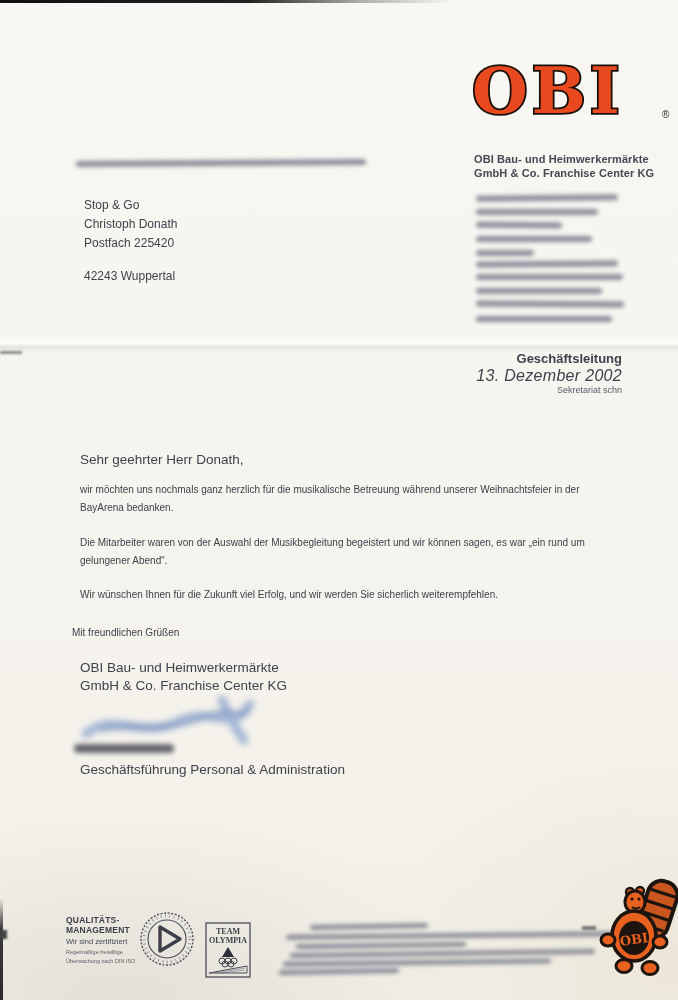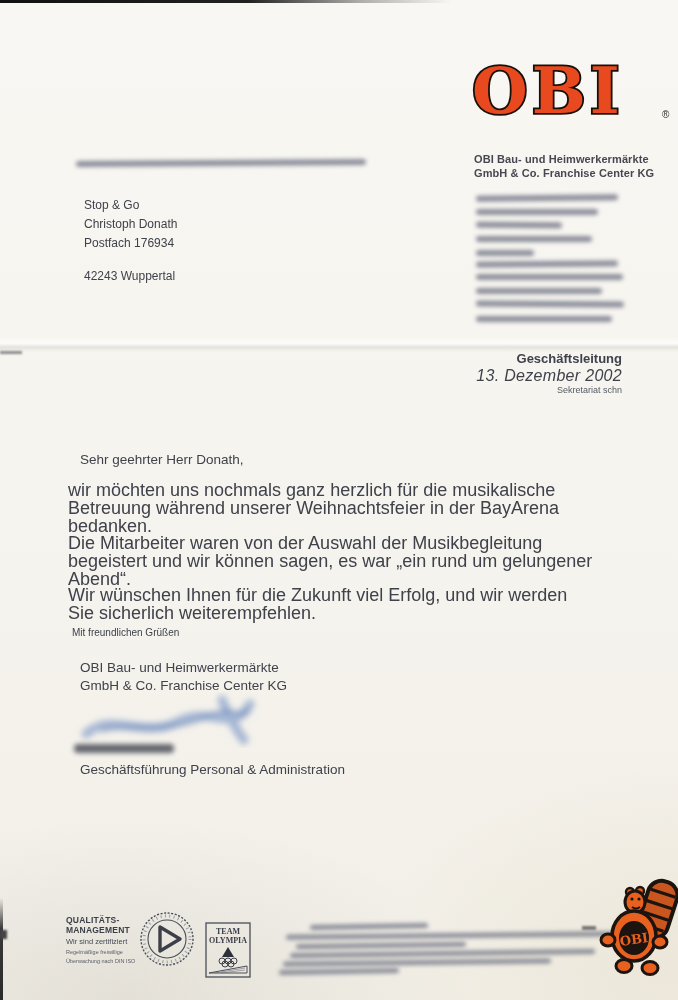--- a/index.html
+++ b/index.html
@@ -38,21 +38,21 @@
 
   
   .dateblock{position:absolute;right:56px;top:351px;text-align:right;}
   .dateblock .dept{font-weight:bold;font-size:13px;line-height:15px;}
   .dateblock .date{font-size:16px;line-height:19px;letter-spacing:.3px;font-style:italic;}
   .dateblock .sekr{font-size:9px;line-height:11px;color:#565a66;}
 
   
   .subject{position:absolute;left:80px;top:413px;font-size:14px;font-weight:bold;letter-spacing:.1px;}
   .salutation{position:absolute;left:80px;top:452px;font-size:13.5px;}
-  .para{position:absolute;left:68px;width:530px;font-size:18px;line-height:18px;}
+  .para{position:absolute;left:80px;width:530px;font-size:10px;line-height:18px;}
   .p1{top:481px;} .p2{top:534px;} .p3{top:586px;}
   .closing{position:absolute;left:72px;top:627px;font-size:10px;}
   .sig-company{position:absolute;left:80px;top:659px;font-size:13.5px;line-height:17.5px;}
   .sig-area{position:absolute;left:72px;top:692px;width:240px;height:70px;}
   .sig-smudge{position:absolute;left:74px;top:744px;width:100px;height:9px;background:#4b4e58;filter:blur(2.5px);border-radius:4px;opacity:.85;}
   .role{position:absolute;left:80px;top:762px;font-size:13.5px;}
 
   
   .qm{position:absolute;left:66px;top:916px;width:128px;}
   .qm .t{font-weight:bold;font-size:8.5px;line-height:9.5px;color:#3c3e48;letter-spacing:.2px;}
@@ -84,21 +84,21 @@
   <div class="lh-company ink">
     <div>OBI Bau- und Heimwerkermärkte</div>
     <div>GmbH &amp; Co. Franchise Center KG</div>
   </div>
 
   <div class="redact" style="left:76px;top:160px;width:290px;height:6px;transform:rotate(-.4deg);"></div>
 
   <div class="recipient ink">
     <div>Stop &amp; Go</div>
     <div>Christoph Donath</div>
-    <div>Postfach 176934</div>
+    <div>Postfach 225420</div>
     <div class="city">42243 Wuppertal</div>
   </div>
 
   <div>
     <span class="redact" style="left:476px;top:195px;width:142px;height:6px;transform:rotate(-.6deg);"></span>
     <span class="redact" style="left:476px;top:209px;width:122px;height:6px;"></span>
     <span class="redact" style="left:476px;top:222px;width:86px;height:6px;transform:rotate(.5deg);"></span>
     <span class="redact" style="left:476px;top:236px;width:116px;height:6px;"></span>
     <span class="redact" style="left:476px;top:250px;width:58px;height:6px;"></span>
     <span class="redact" style="left:476px;top:261px;width:142px;height:6px;transform:rotate(-.5deg);"></span>

